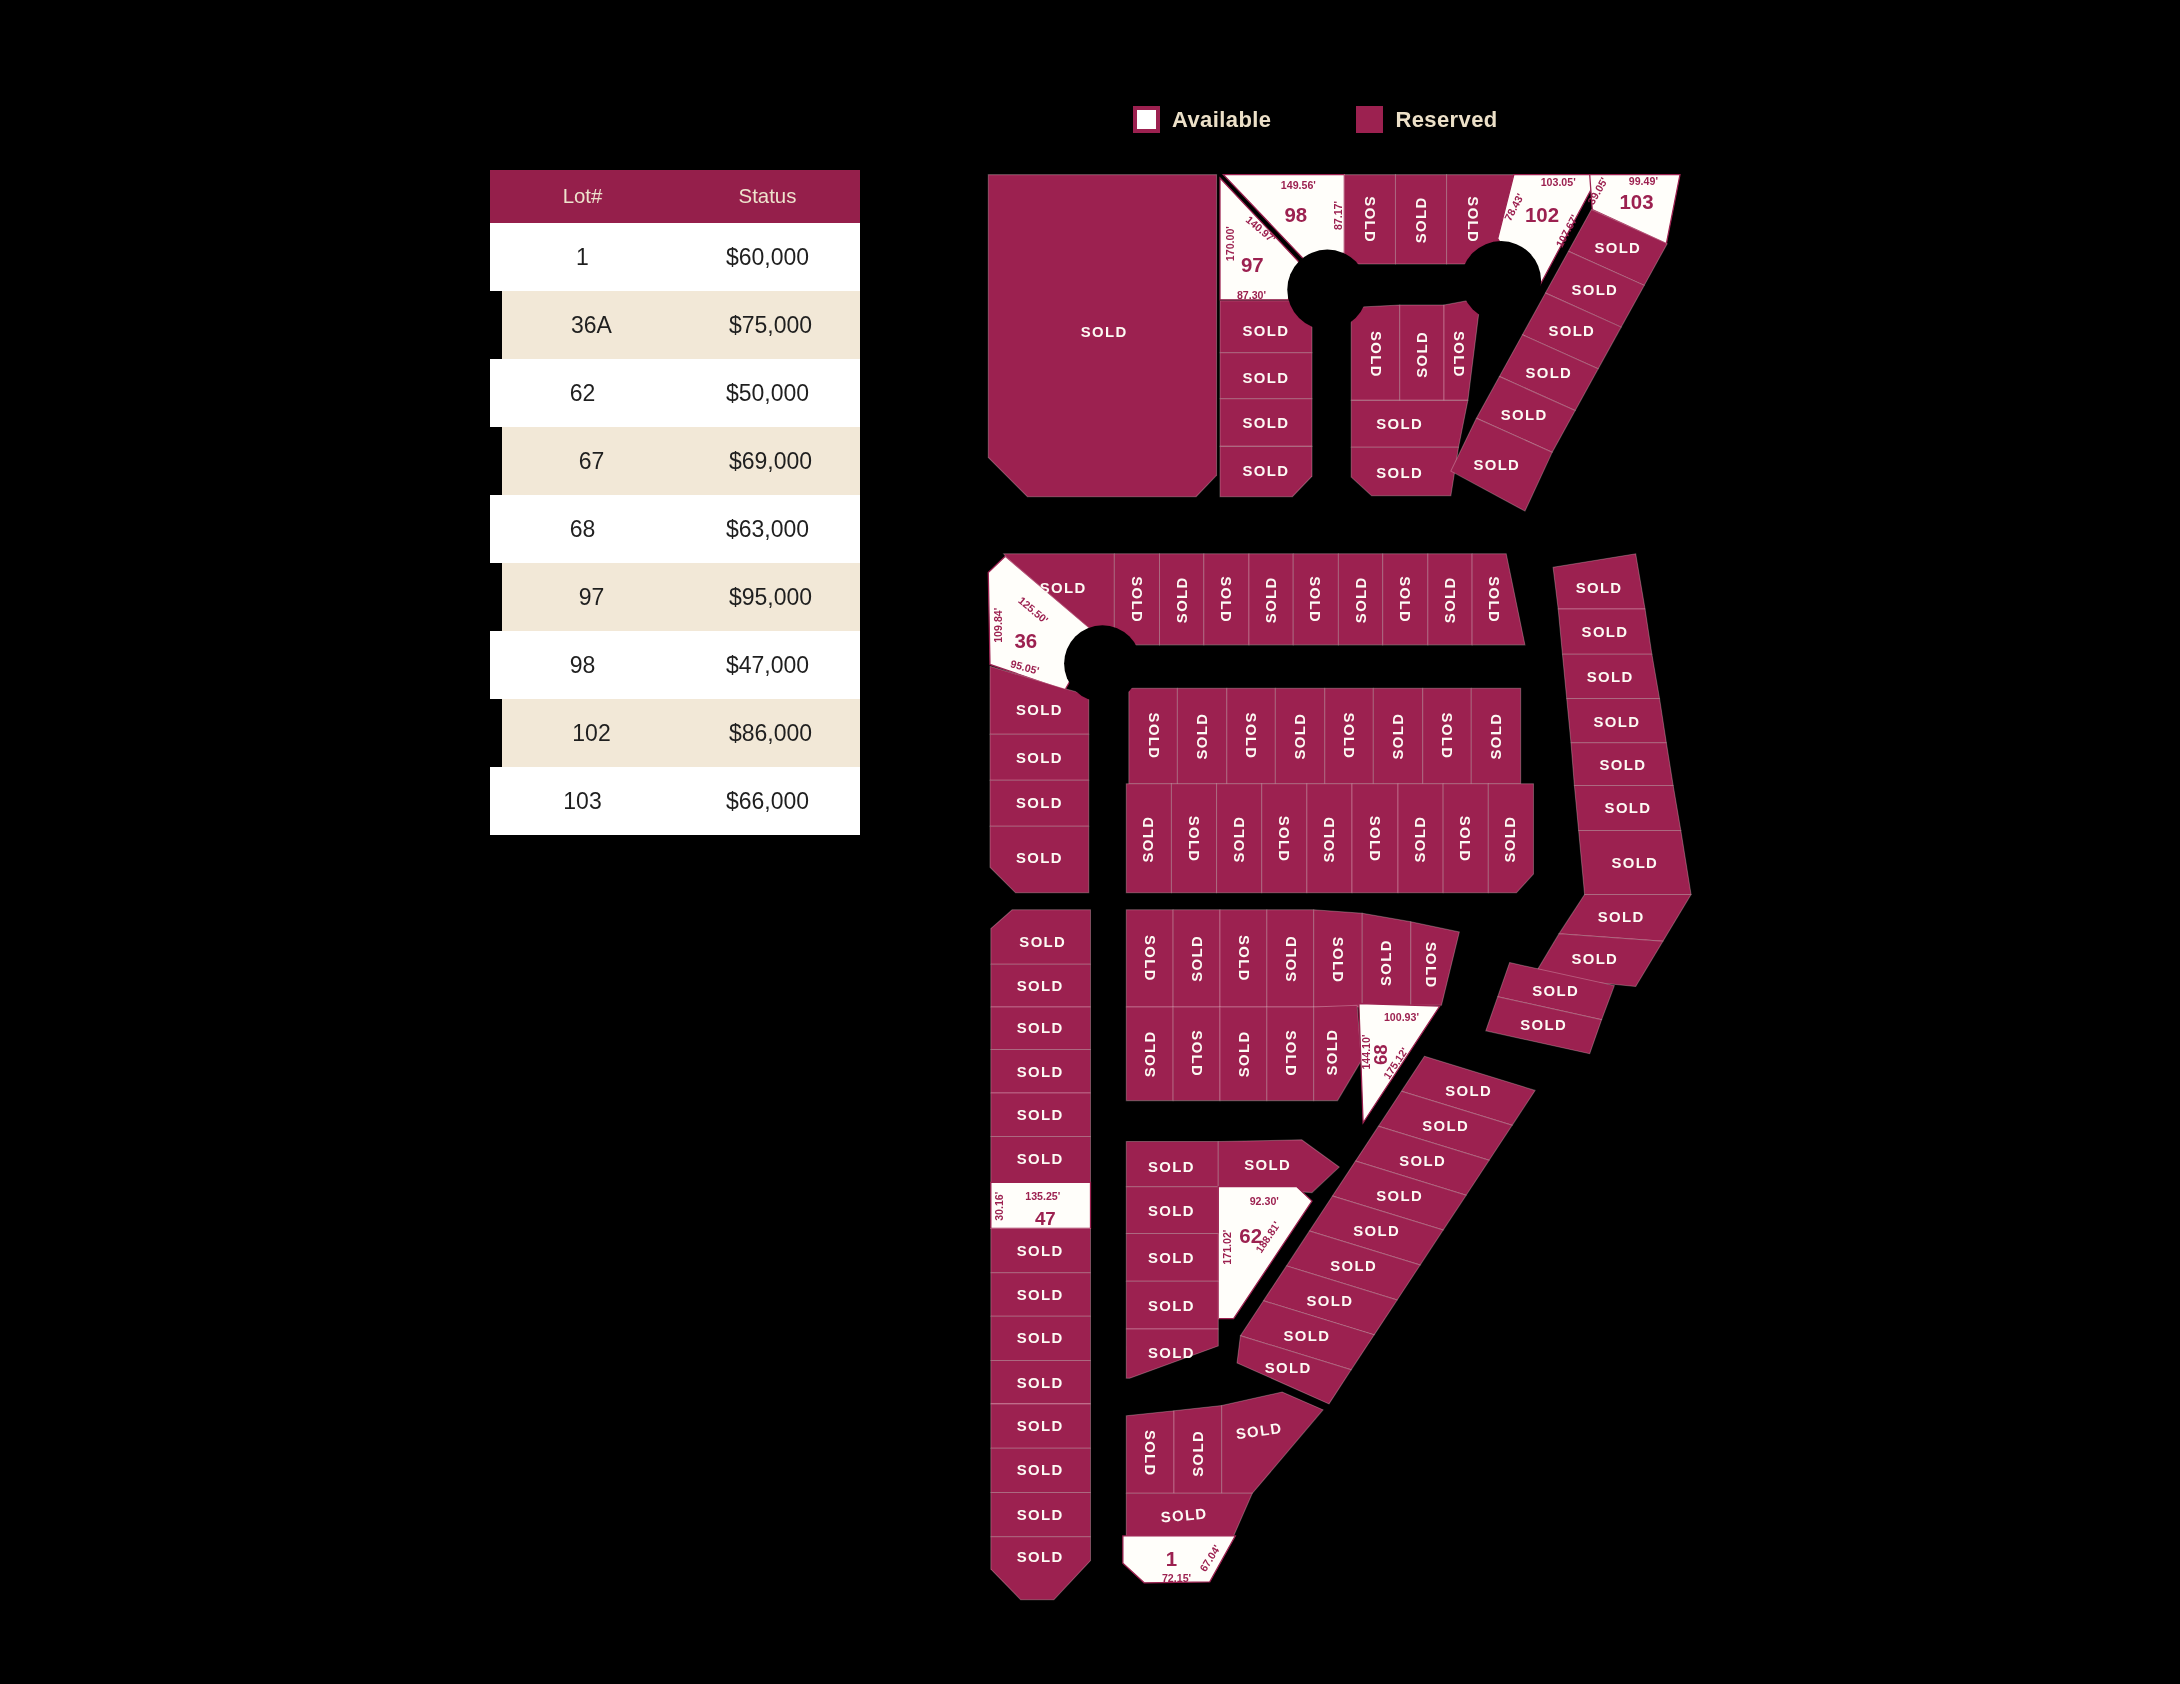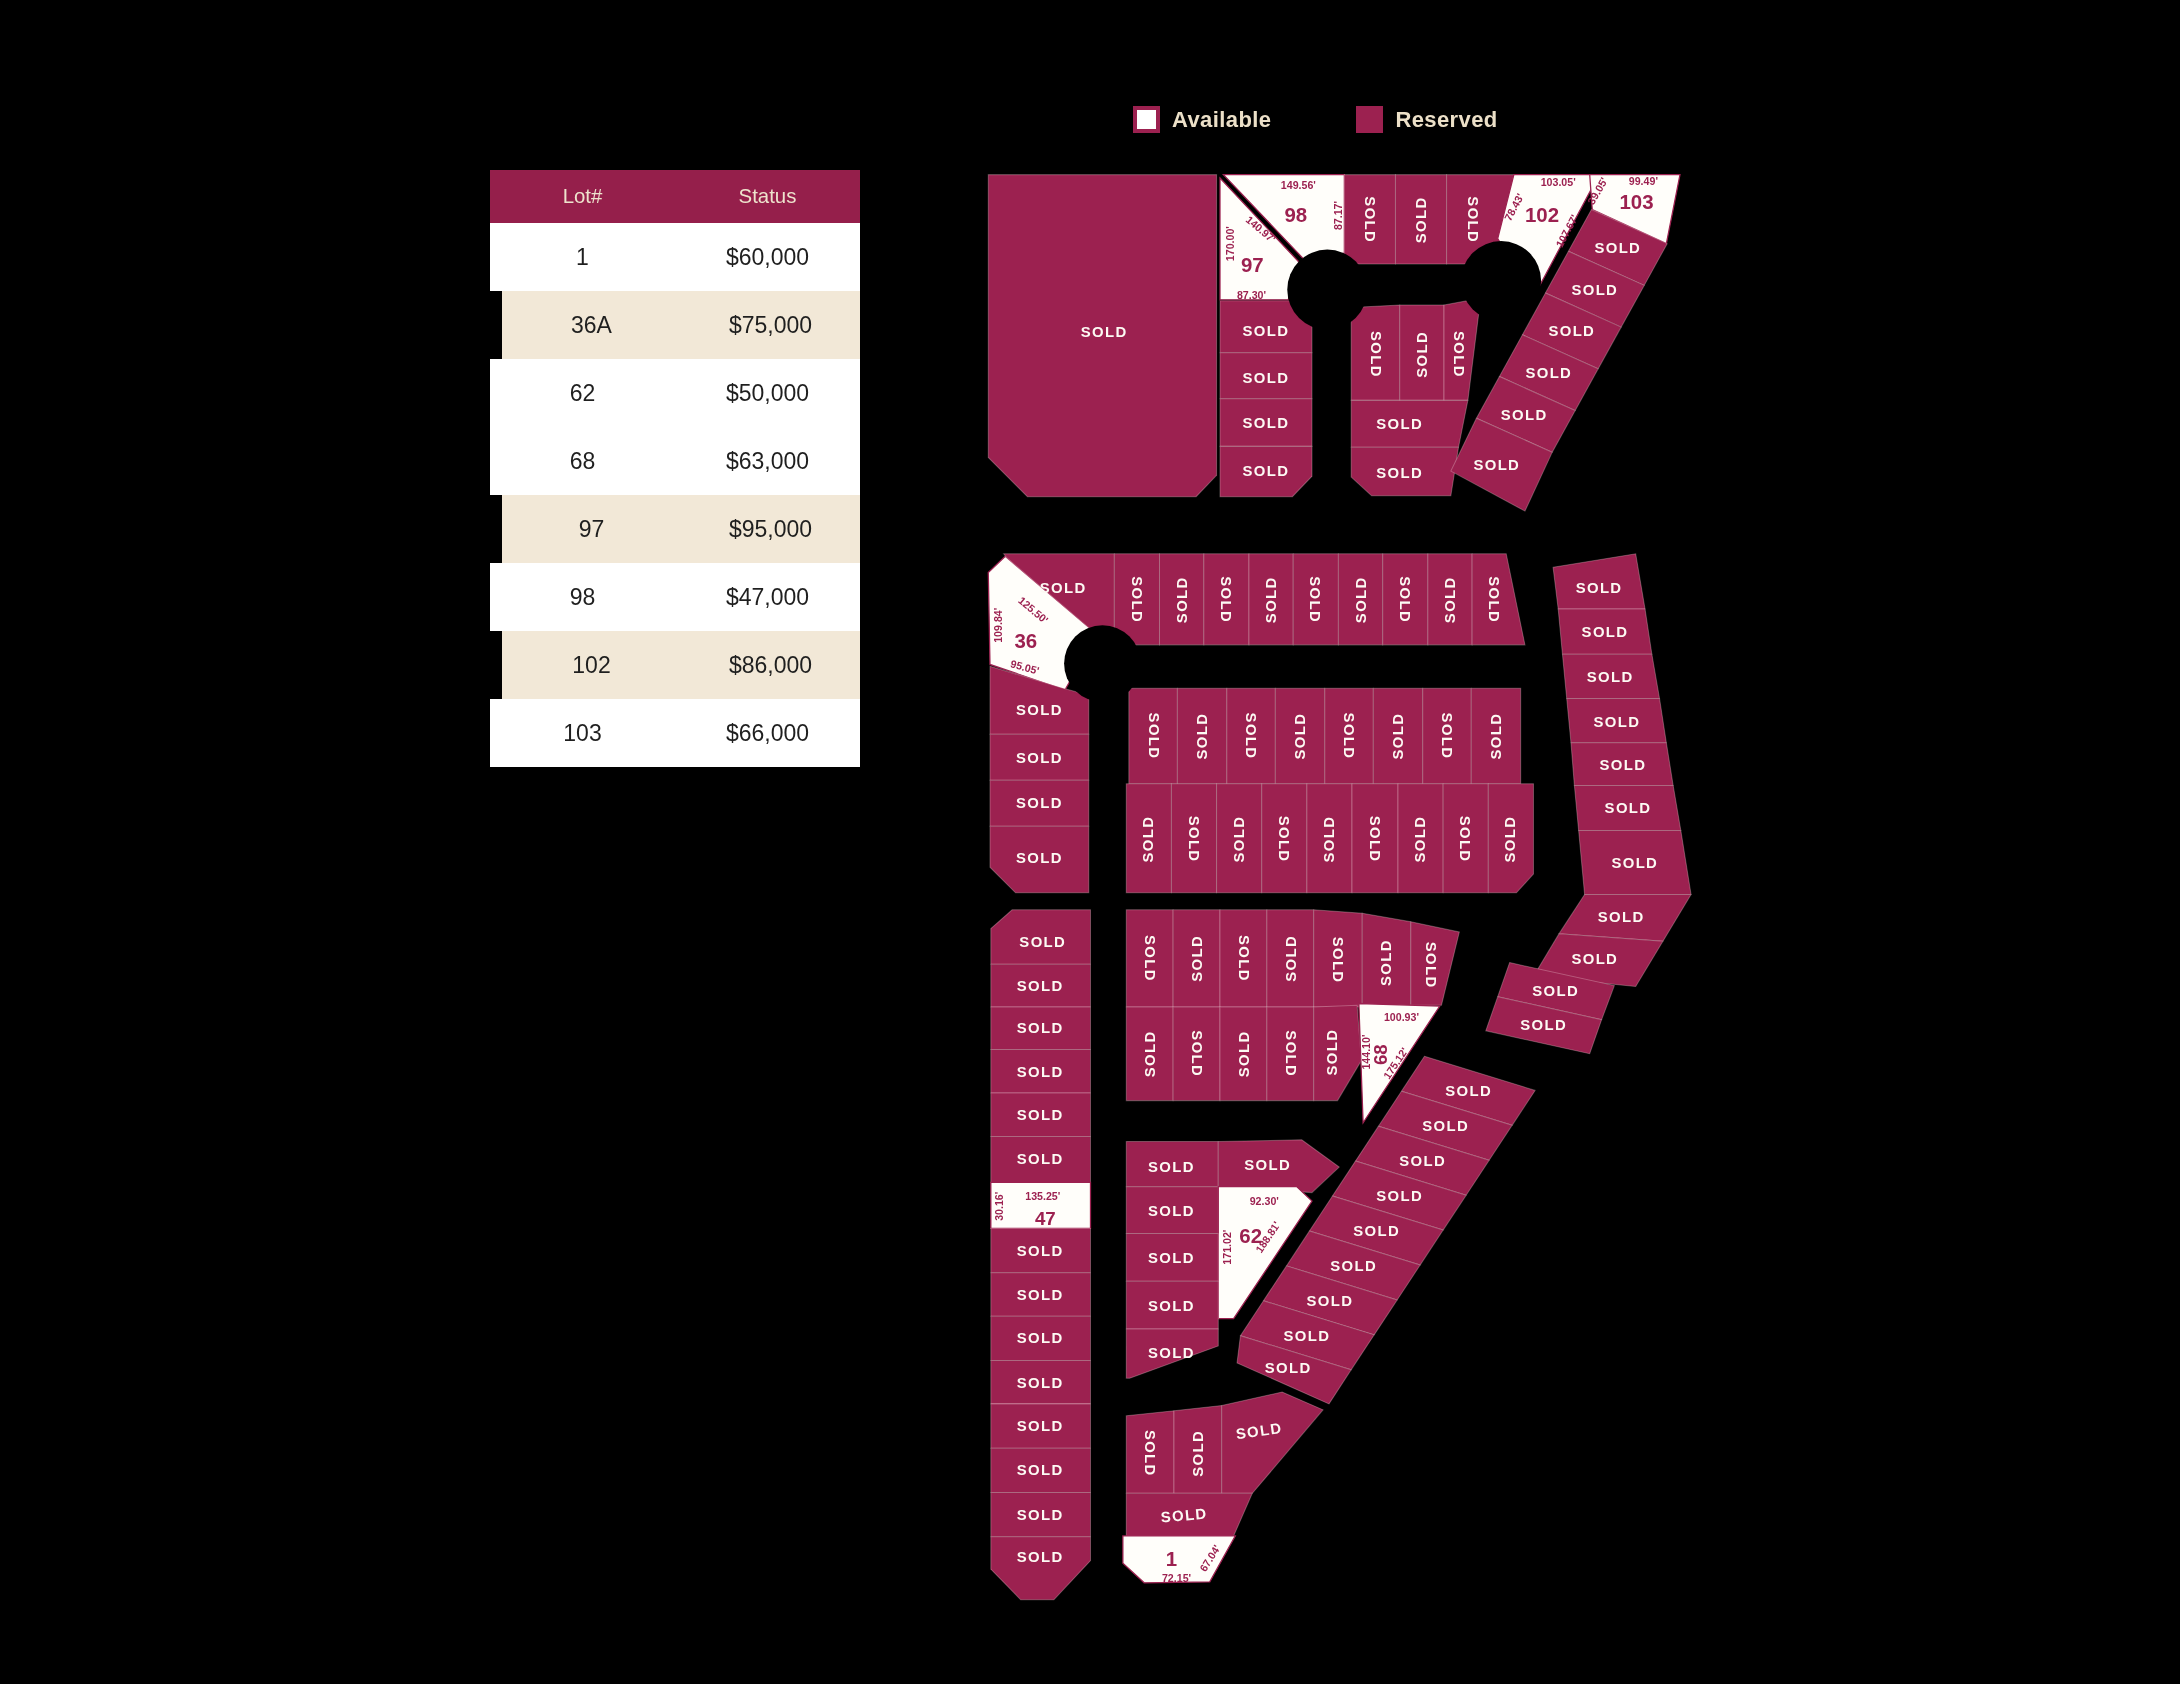--- a/index.html
+++ b/index.html
@@ -57,20 +57,24 @@
         <div>1</div>
         <div>$60,000</div>
       </div>
       <div class="trow alt">
         <div>36A</div>
         <div>$75,000</div>
       </div>
       <div class="trow">
         <div>62</div>
         <div>$50,000</div>
+      </div>
+      <div class="trow alt">
+        <div>67</div>
+        <div>$69,000</div>
       </div>
       <div class="trow">
         <div>68</div>
         <div>$63,000</div>
       </div>
       <div class="trow alt">
         <div>97</div>
         <div>$95,000</div>
       </div>
       <div class="trow">

